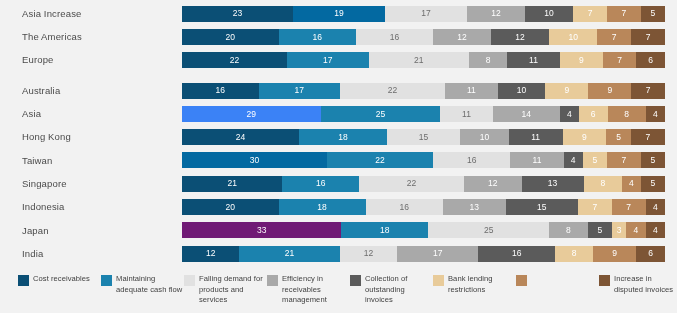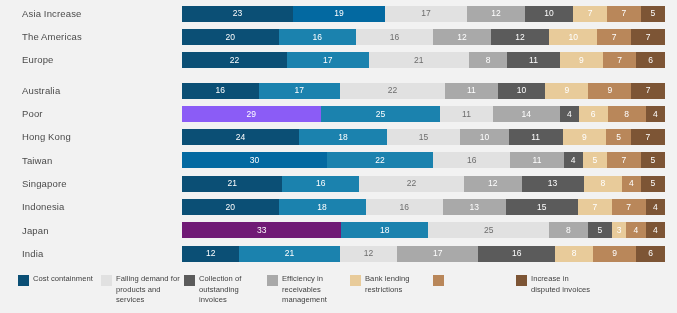--- a/index.html
+++ b/index.html
@@ -142,23 +142,23 @@
             <div class="seg" style="width: 16.8317%; background: rgb(27, 130, 174); color: rgb(255, 255, 255);">17</div>
             <div class="seg" style="width: 21.7822%; background: rgb(225, 225, 225); color: rgb(109, 109, 109);">22</div>
             <div class="seg" style="width: 10.8911%; background: rgb(169, 169, 169); color: rgb(255, 255, 255);">11</div>
             <div class="seg" style="width: 9.90099%; background: rgb(91, 91, 91); color: rgb(255, 255, 255);">10</div>
             <div class="seg" style="width: 8.91089%; background: rgb(232, 203, 154); color: rgb(255, 255, 255);">9</div>
             <div class="seg" style="width: 8.91089%; background: rgb(185, 135, 90); color: rgb(255, 255, 255);">9</div>
             <div class="seg" style="width: 6.93069%; background: rgb(125, 85, 53); color: rgb(255, 255, 255);">7</div>
           </div>
         </div>
         <div class="row">
-          <div class="row-label">Poor</div>
-          <div class="bar">
-            <div class="seg" style="width: 28.7129%; background: #8b5cf6; color: rgb(255, 255, 255);">29</div>
+          <div class="row-label">Asia</div>
+          <div class="bar">
+            <div class="seg" style="width: 28.7129%; background: #3b82f6; color: rgb(255, 255, 255);">29</div>
             <div class="seg" style="width: 24.7525%; background: rgb(27, 130, 174); color: rgb(255, 255, 255);">25</div>
             <div class="seg" style="width: 10.8911%; background: rgb(225, 225, 225); color: rgb(109, 109, 109);">11</div>
             <div class="seg" style="width: 13.8614%; background: rgb(169, 169, 169); color: rgb(255, 255, 255);">14</div>
             <div class="seg" style="width: 3.9604%; background: rgb(91, 91, 91); color: rgb(255, 255, 255);">4</div>
             <div class="seg" style="width: 5.94059%; background: rgb(232, 203, 154); color: rgb(255, 255, 255);">6</div>
             <div class="seg" style="width: 7.92079%; background: rgb(185, 135, 90); color: rgb(255, 255, 255);">8</div>
             <div class="seg" style="width: 3.9604%; background: rgb(125, 85, 53); color: rgb(255, 255, 255);">4</div>
           </div>
         </div>
         <div class="row">
@@ -238,35 +238,39 @@
             <div class="seg" style="width: 8.91089%; background: rgb(185, 135, 90); color: rgb(255, 255, 255);">9</div>
             <div class="seg" style="width: 5.94059%; background: rgb(125, 85, 53); color: rgb(255, 255, 255);">6</div>
           </div>
         </div>
       </div>
   </div>
 
   <div id="legend">
       <div class="legend-item">
         <span class="legend-swatch" style="background: rgb(11, 79, 117);"></span>
-        <span class="legend-label">Cost containment</span>
+        <span class="legend-label">Cost receivables</span>
+      </div>
+      <div class="legend-item">
+        <span class="legend-swatch" style="background: rgb(27, 130, 174);"></span>
+        <span class="legend-label">Maintaining adequate cash flow</span>
       </div>
       <div class="legend-item">
         <span class="legend-swatch" style="background: rgb(225, 225, 225);"></span>
         <span class="legend-label">Falling demand for products and services</span>
       </div>
       <div class="legend-item">
+        <span class="legend-swatch" style="background: rgb(169, 169, 169);"></span>
+        <span class="legend-label">Efficiency in receivables management</span>
+      </div>
+      <div class="legend-item">
         <span class="legend-swatch" style="background: rgb(91, 91, 91);"></span>
         <span class="legend-label">Collection of outstanding invoices</span>
       </div>
       <div class="legend-item">
-        <span class="legend-swatch" style="background: rgb(169, 169, 169);"></span>
-        <span class="legend-label">Efficiency in receivables management</span>
-      </div>
-      <div class="legend-item">
         <span class="legend-swatch" style="background: rgb(232, 203, 154);"></span>
         <span class="legend-label">Bank lending restrictions</span>
       </div>
       <div class="legend-item">
         <span class="legend-swatch" style="background: rgb(185, 135, 90);"></span>
       </div>
       <div class="legend-item">
         <span class="legend-swatch" style="background: rgb(125, 85, 53);"></span>
         <span class="legend-label">Increase in disputed invoices</span>
       </div>

